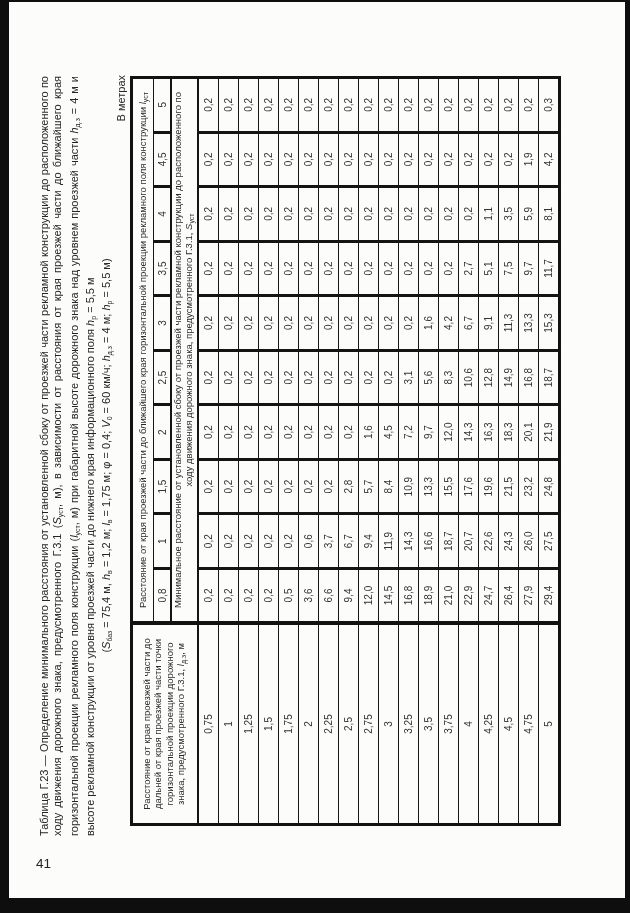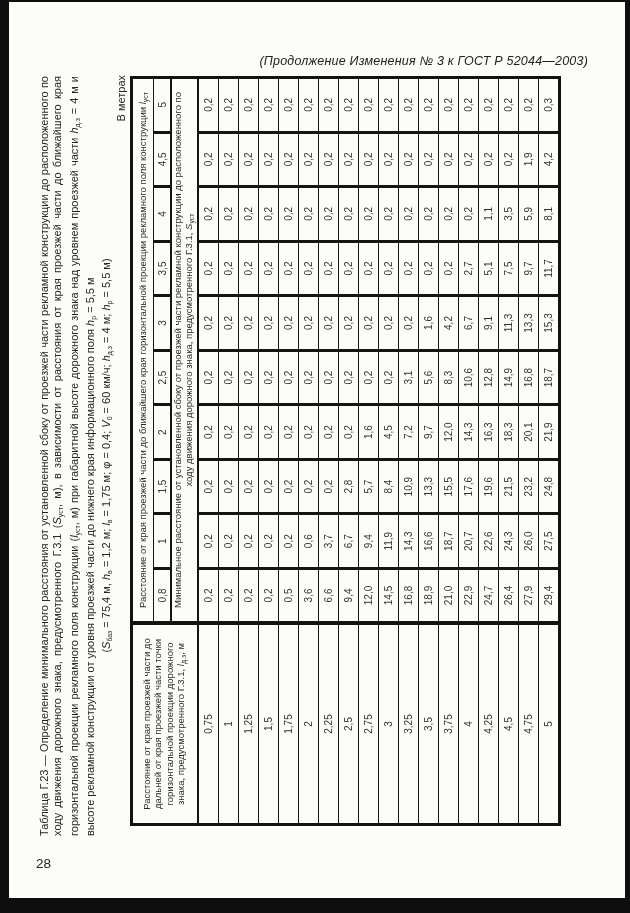--- a/index.html
+++ b/index.html
@@ -65,22 +65,21 @@
 </style>
 </head>
 <body>
 
 <div id="page">
   <div class="edge" id="edge-left"></div>
   <div class="edge" id="edge-bottom"></div>
   <div class="edge" id="edge-right"></div>
   <div class="edge" id="edge-top"></div>
 
-  <div id="running-header">(Продолжение Изменения № 3 к ГОСТ Р 52044—2003)</div>
-  <div id="page-number">28</div>
+  <div id="page-number">41</div>
 
   <div id="rot">
     <div id="caption">Таблица Г.23 — Определение минимального расстояния от установленной сбоку от проезжей части рекламной конструкции до расположенного по ходу движения дорожного знака, предусмотренного Г.3.1 (<i>S</i><sub>уст</sub>, м), в зависимости от расстояния от края проезжей части до ближайшего края горизонтальной проекции рекламного поля конструкции (<i>l</i><sub>уст</sub>, м) при габаритной высоте дорожного знака над уровнем проезжей части <i>h</i><sub>д.з</sub> = 4 м и высоте рекламной конструкции от уровня проезжей части до нижнего края информационного поля <i>h</i><sub>р</sub> = 5,5 м</div>
     <div id="params-line">(<i>S</i><sub>баз</sub> = 75,4 м, <i>h</i><sub>в</sub> = 1,2 м; <i>l</i><sub>в</sub> = 1,75 м; φ = 0,4; <i>V</i><sub>0</sub> = 60 км/ч; <i>h</i><sub>д.з</sub> = 4 м; <i>h</i><sub>р</sub> = 5,5 м)</div>
     <div id="units-note">В метрах</div>
 
     <div id="tbl-wrap">
       <table id="tbl">
         <tbody id="tbl-body">
             <tr class="hdr-a">

